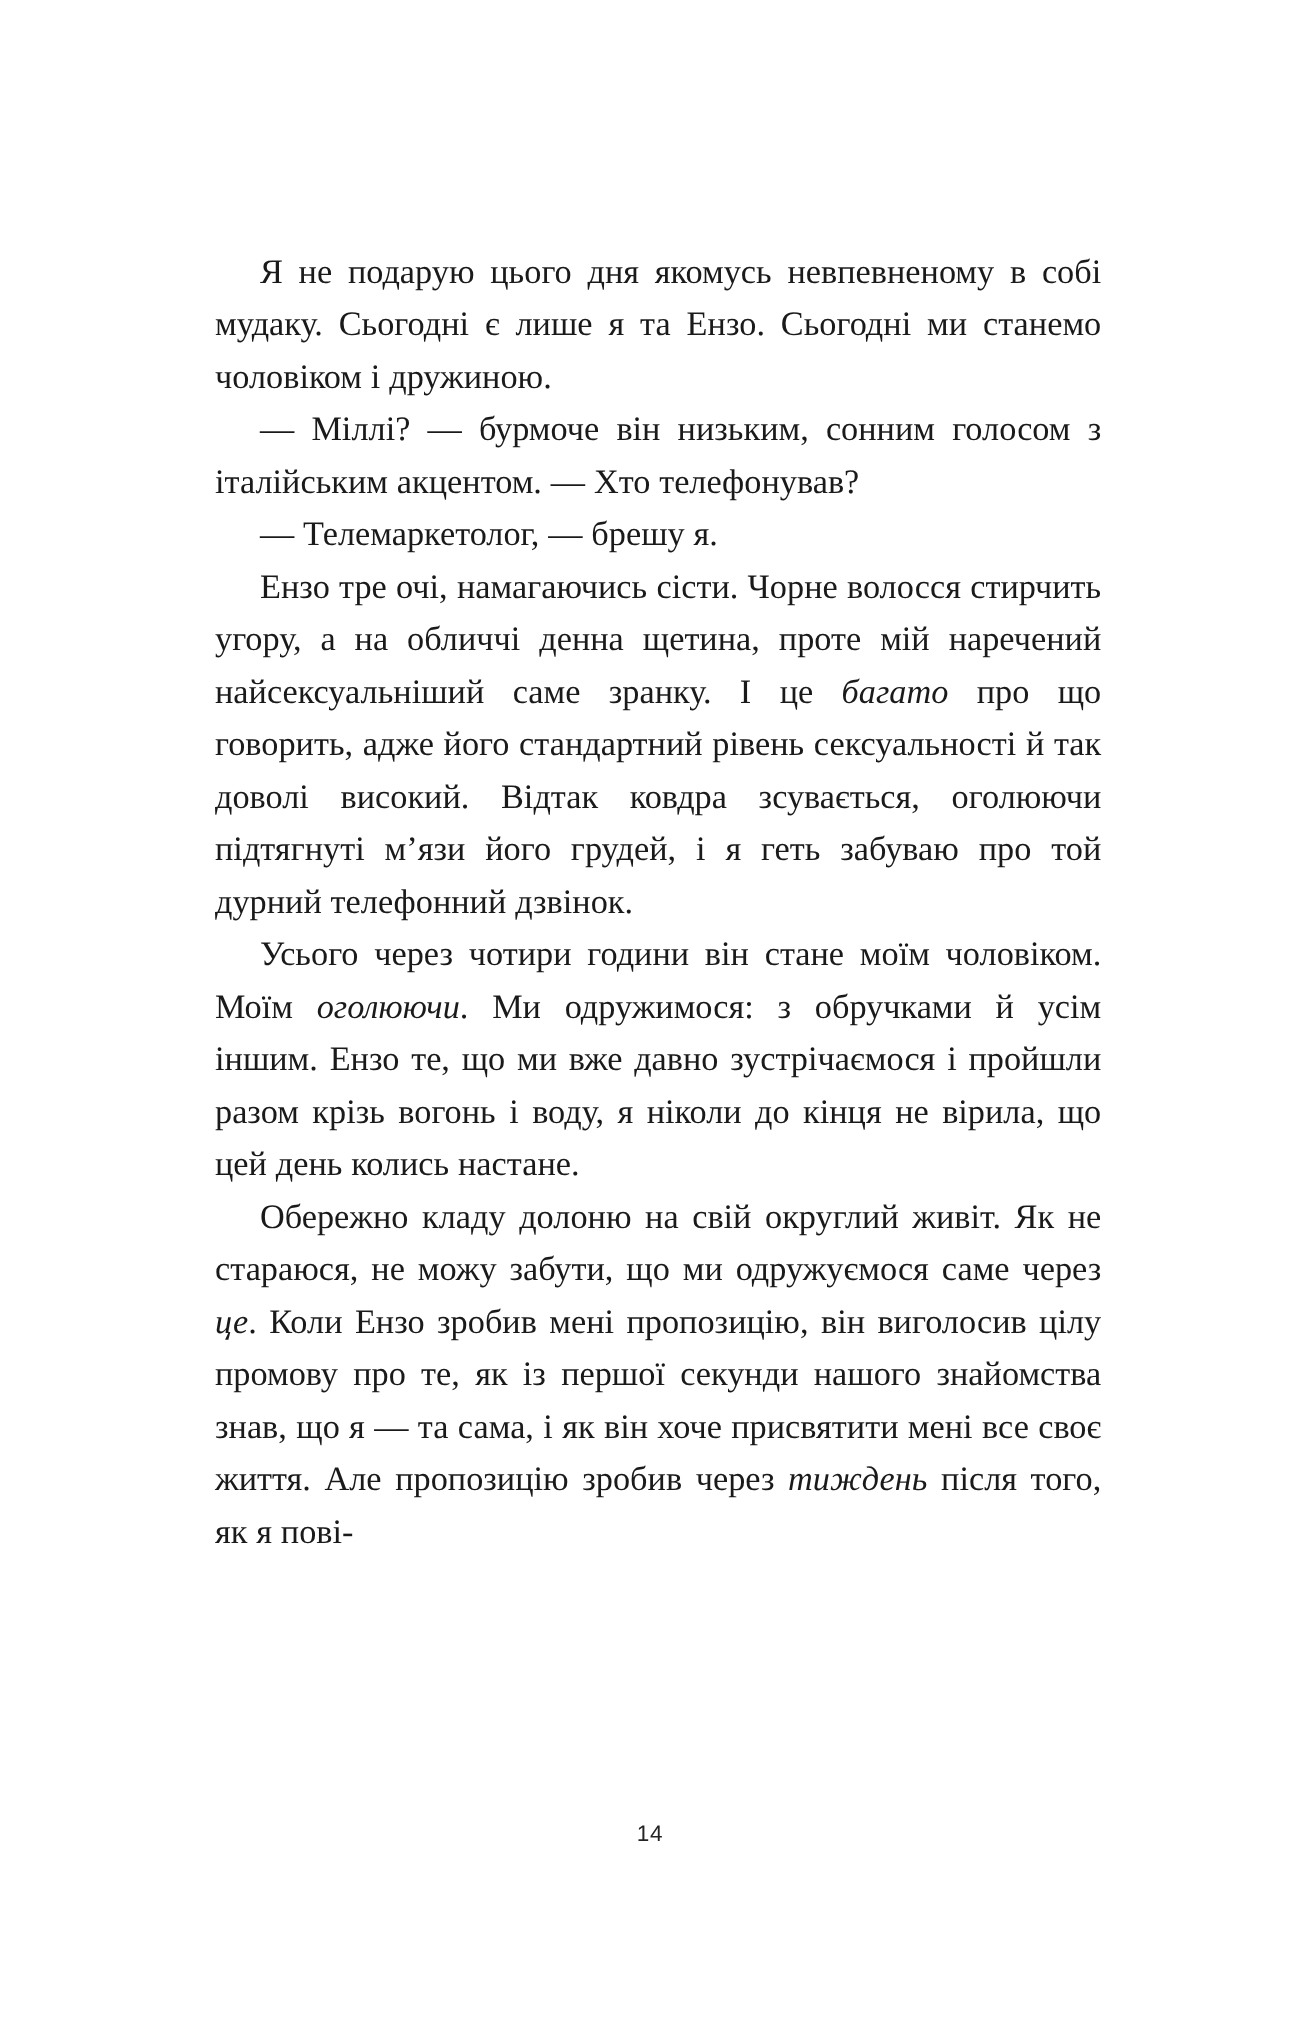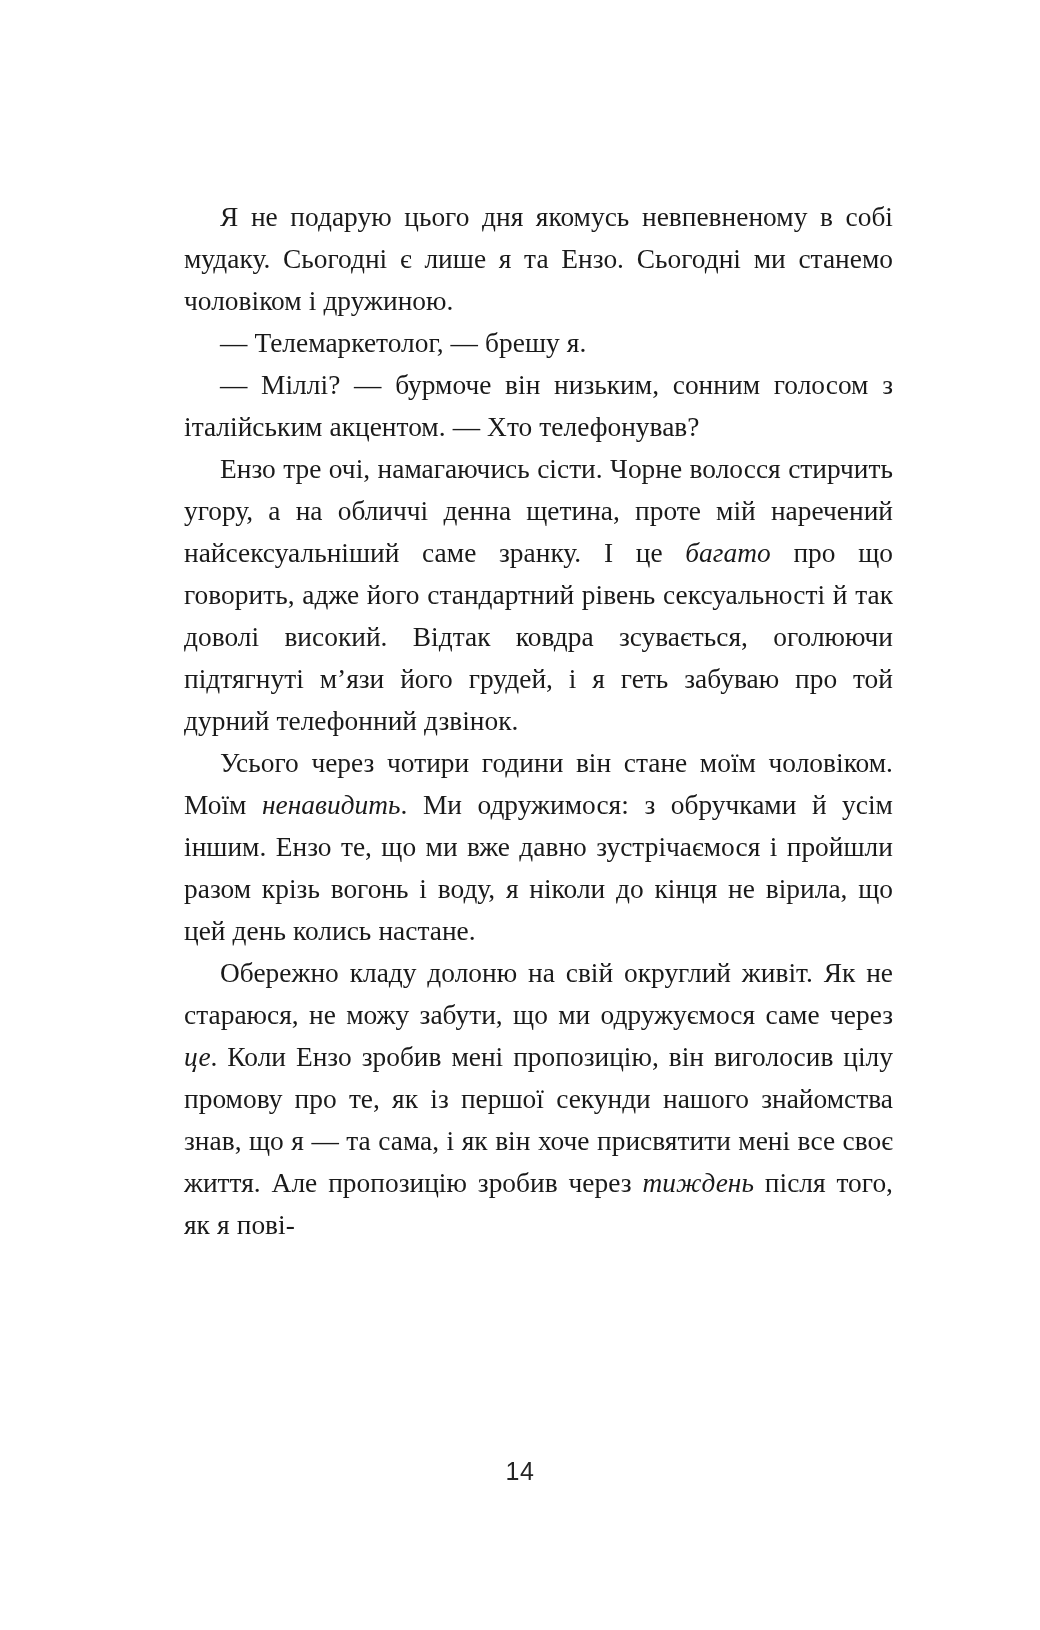--- a/index.html
+++ b/index.html
@@ -21,21 +21,21 @@
     position: absolute;
     left: 0;
     top: 0;
     width: 1040px;
     height: 1630px;
     background: #ffffff;
   }
 
   .text-block {
     position: absolute;
-    left: 184px;
+    left: 172px;
     top: 196px;
     width: 709px;
   }
 
   .para {
     margin: 0;
     font-size: 27.4px;
     line-height: 42px;
     text-align: justify;
     text-justify: inter-word;
@@ -49,42 +49,42 @@
   .para em {
   }
 
   .page-number {
     position: absolute;
     left: 0;
     top: 1457px;
     width: 1040px;
     text-align: center;
     font-family: "Liberation Sans", "DejaVu Sans", sans-serif;
-    font-size: 25px;
+    font-size: 18px;
     color: #242424;
     letter-spacing: 0.5px;
   }
 </style>
 </head>
 <body>
 
 <div class="page">
 
   <div class="text-block">
 
     <p class="para"><span>Я не подарую цього дня якомусь невпевненому в собі мудаку. Сьогодні є лише я та Ензо. Сьогодні ми станемо чоловіком і дружиною.</span></p>
 
+    <p class="para"><span>— Міллі? — бурмоче він низьким, сонним голосом з італійським акцентом. — Хто телефонував?</span></p>
+
     <p class="para"><span>— Телемаркетолог, — брешу я.</span></p>
-
-    <p class="para"><span>— Міллі? — бурмоче він низьким, сонним голосом з італійським акцентом. — Хто телефонував?</span></p>
 
 
     <p class="para"><span>Ензо тре очі, намагаючись сісти. Чорне волосся стирчить угору, а на обличчі денна щетина, проте мій наречений найсексуальніший саме зранку. І це </span><em>багато</em><span> про що говорить, адже його стандартний рівень сексуальності й так доволі високий. Відтак ковдра зсувається, оголюючи підтягнуті м’язи його грудей, і я геть забуваю про той дурний телефонний дзвінок.</span></p>
 
-    <p class="para"><span>Усього через чотири години він стане моїм чоловіком. Моїм </span><em>ненавидить</em><span>. Ми одружимося: з обручками й усім іншим. Ензо те, що ми вже давно зустрічаємося і пройшли разом крізь вогонь і воду, я ніколи до кінця не вірила, що цей день колись настане.</span></p>
+    <p class="para"><span>Усього через чотири години він стане моїм чоловіком. Моїм </span><em>оголюючи</em><span>. Ми одружимося: з обручками й усім іншим. Ензо те, що ми вже давно зустрічаємося і пройшли разом крізь вогонь і воду, я ніколи до кінця не вірила, що цей день колись настане.</span></p>
 
     <p class="para"><span>Обережно кладу долоню на свій округлий живіт. Як не стараюся, не можу забути, що ми одружуємося саме через </span><em>це</em><span>. Коли Ензо зробив мені пропозицію, він виголосив цілу промову про те, як із першої секунди нашого знайомства знав, що я — та сама, і як він хоче присвятити мені все своє життя. Але пропозицію зробив через </span><em>тиждень</em><span> після того, як я пові-</span></p>
 
   </div>
 
   <div class="page-number">14</div>
 
 </div>
 
 </body></html>

